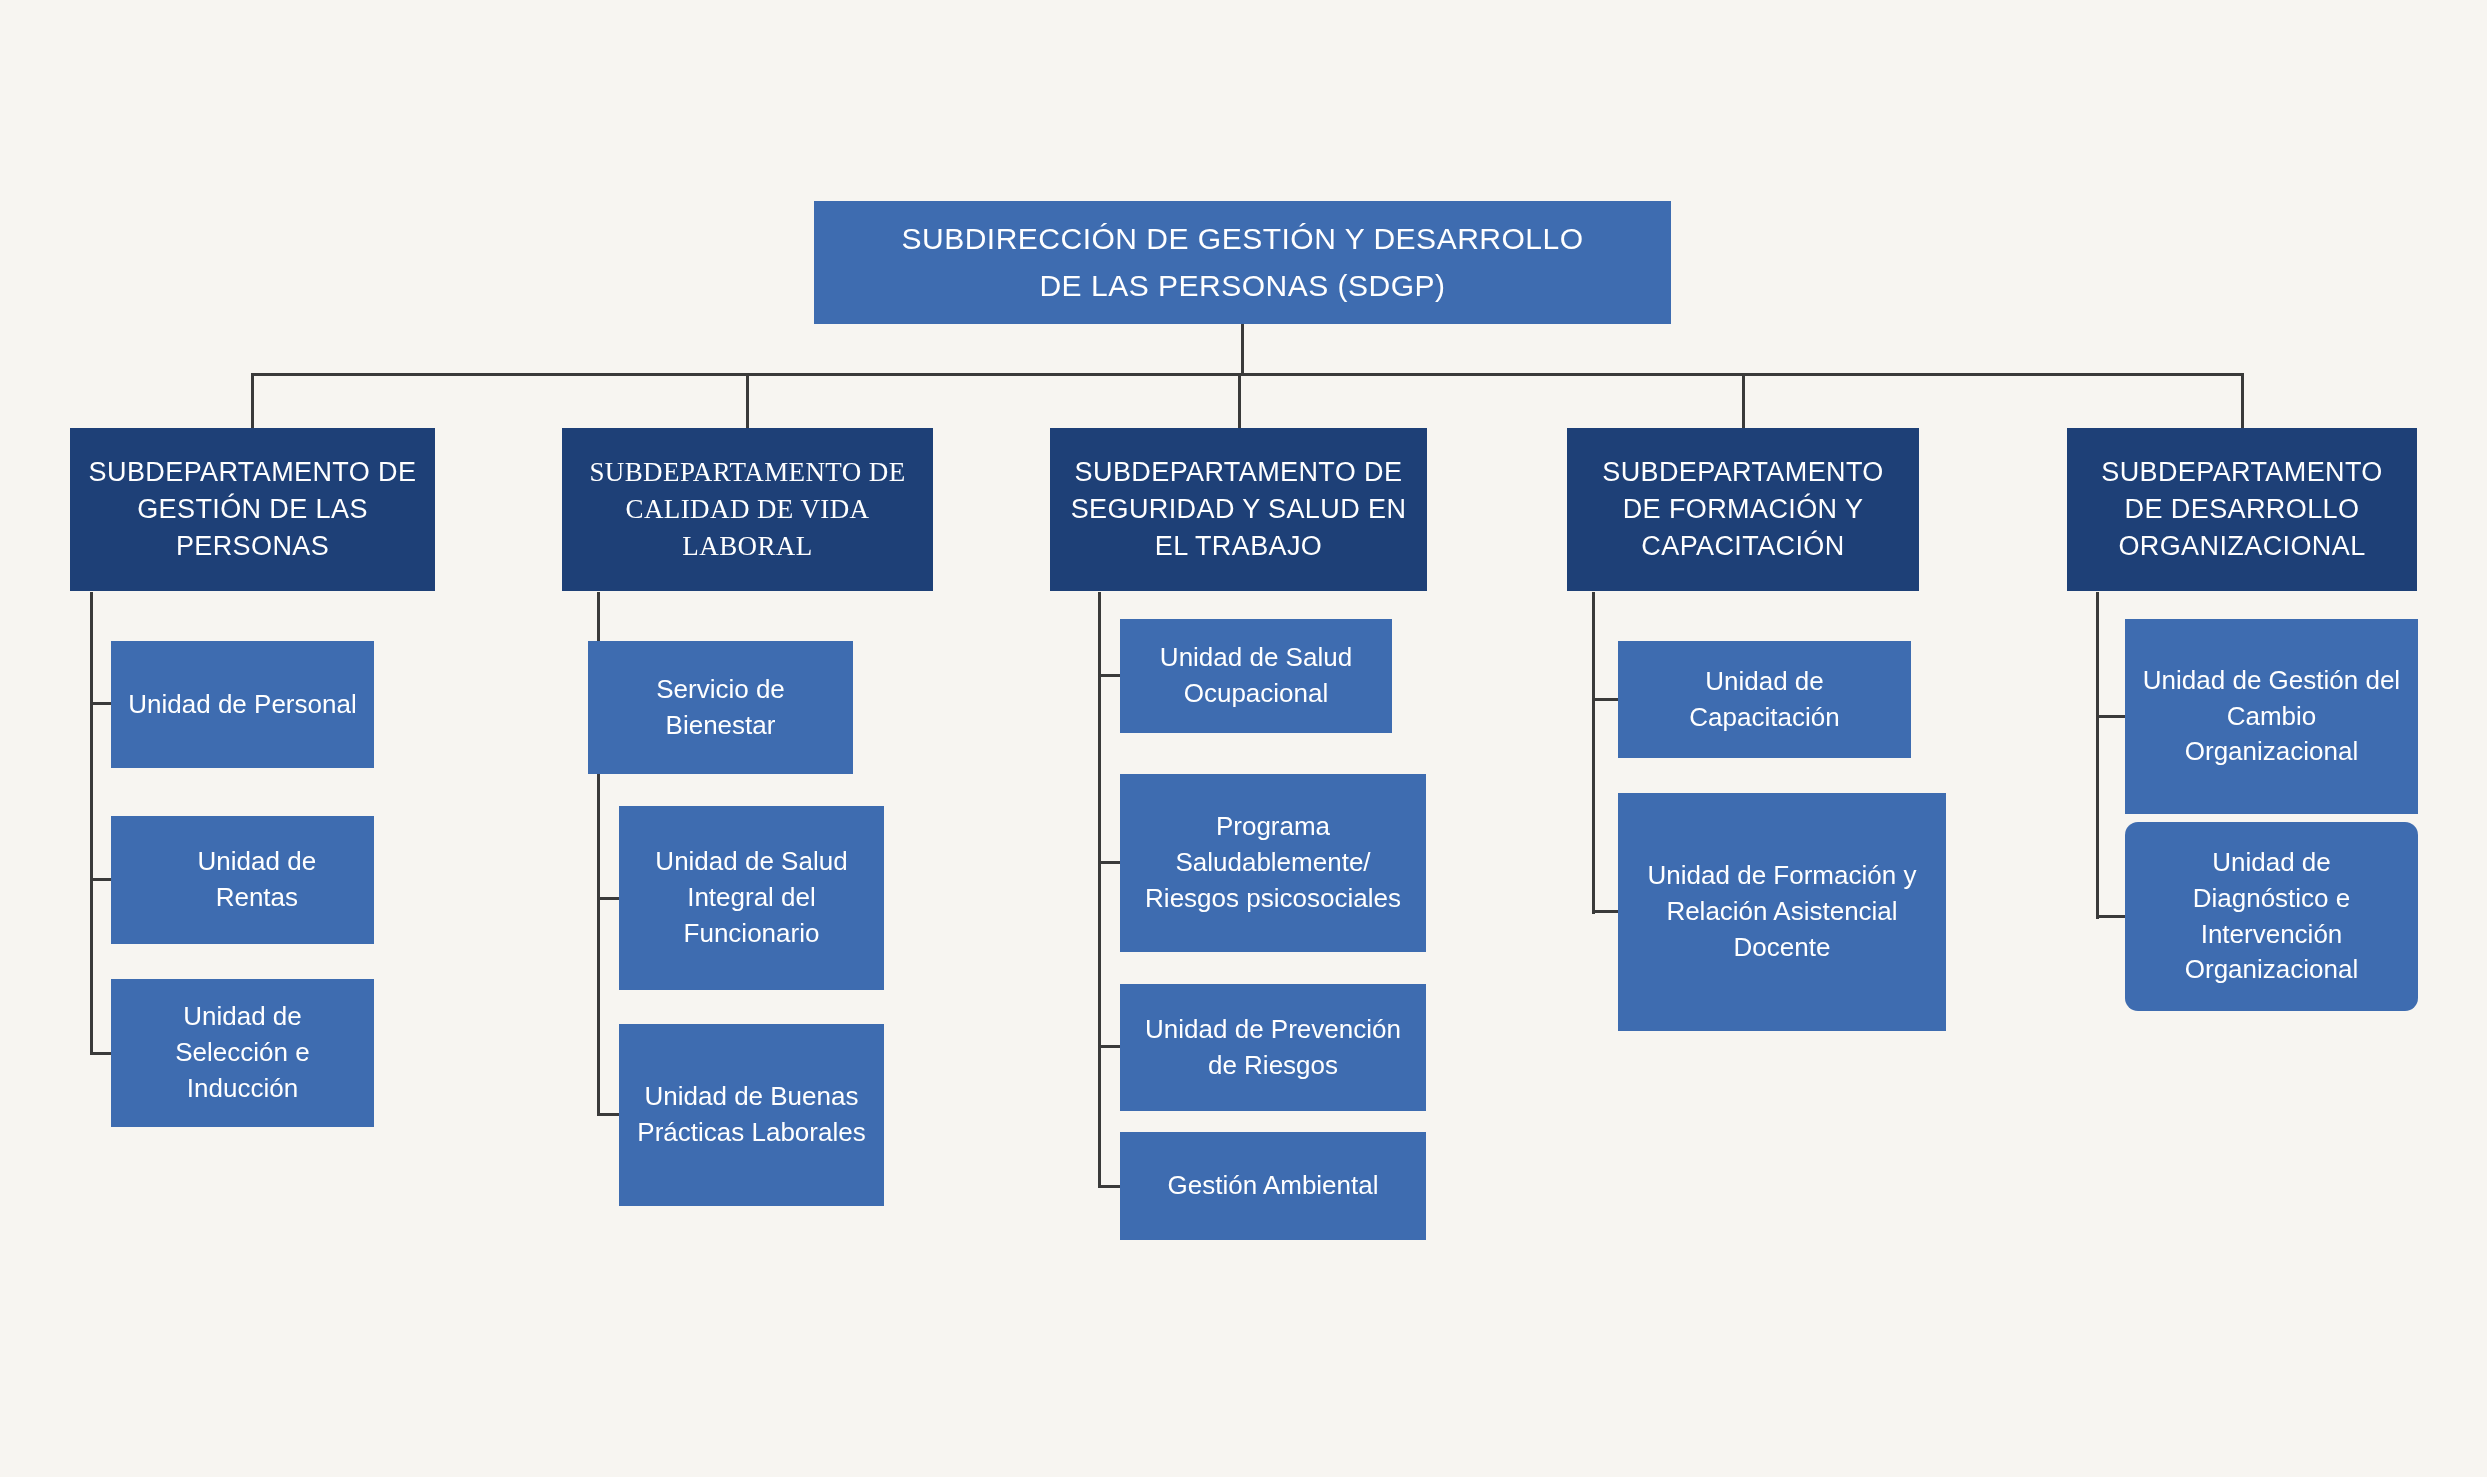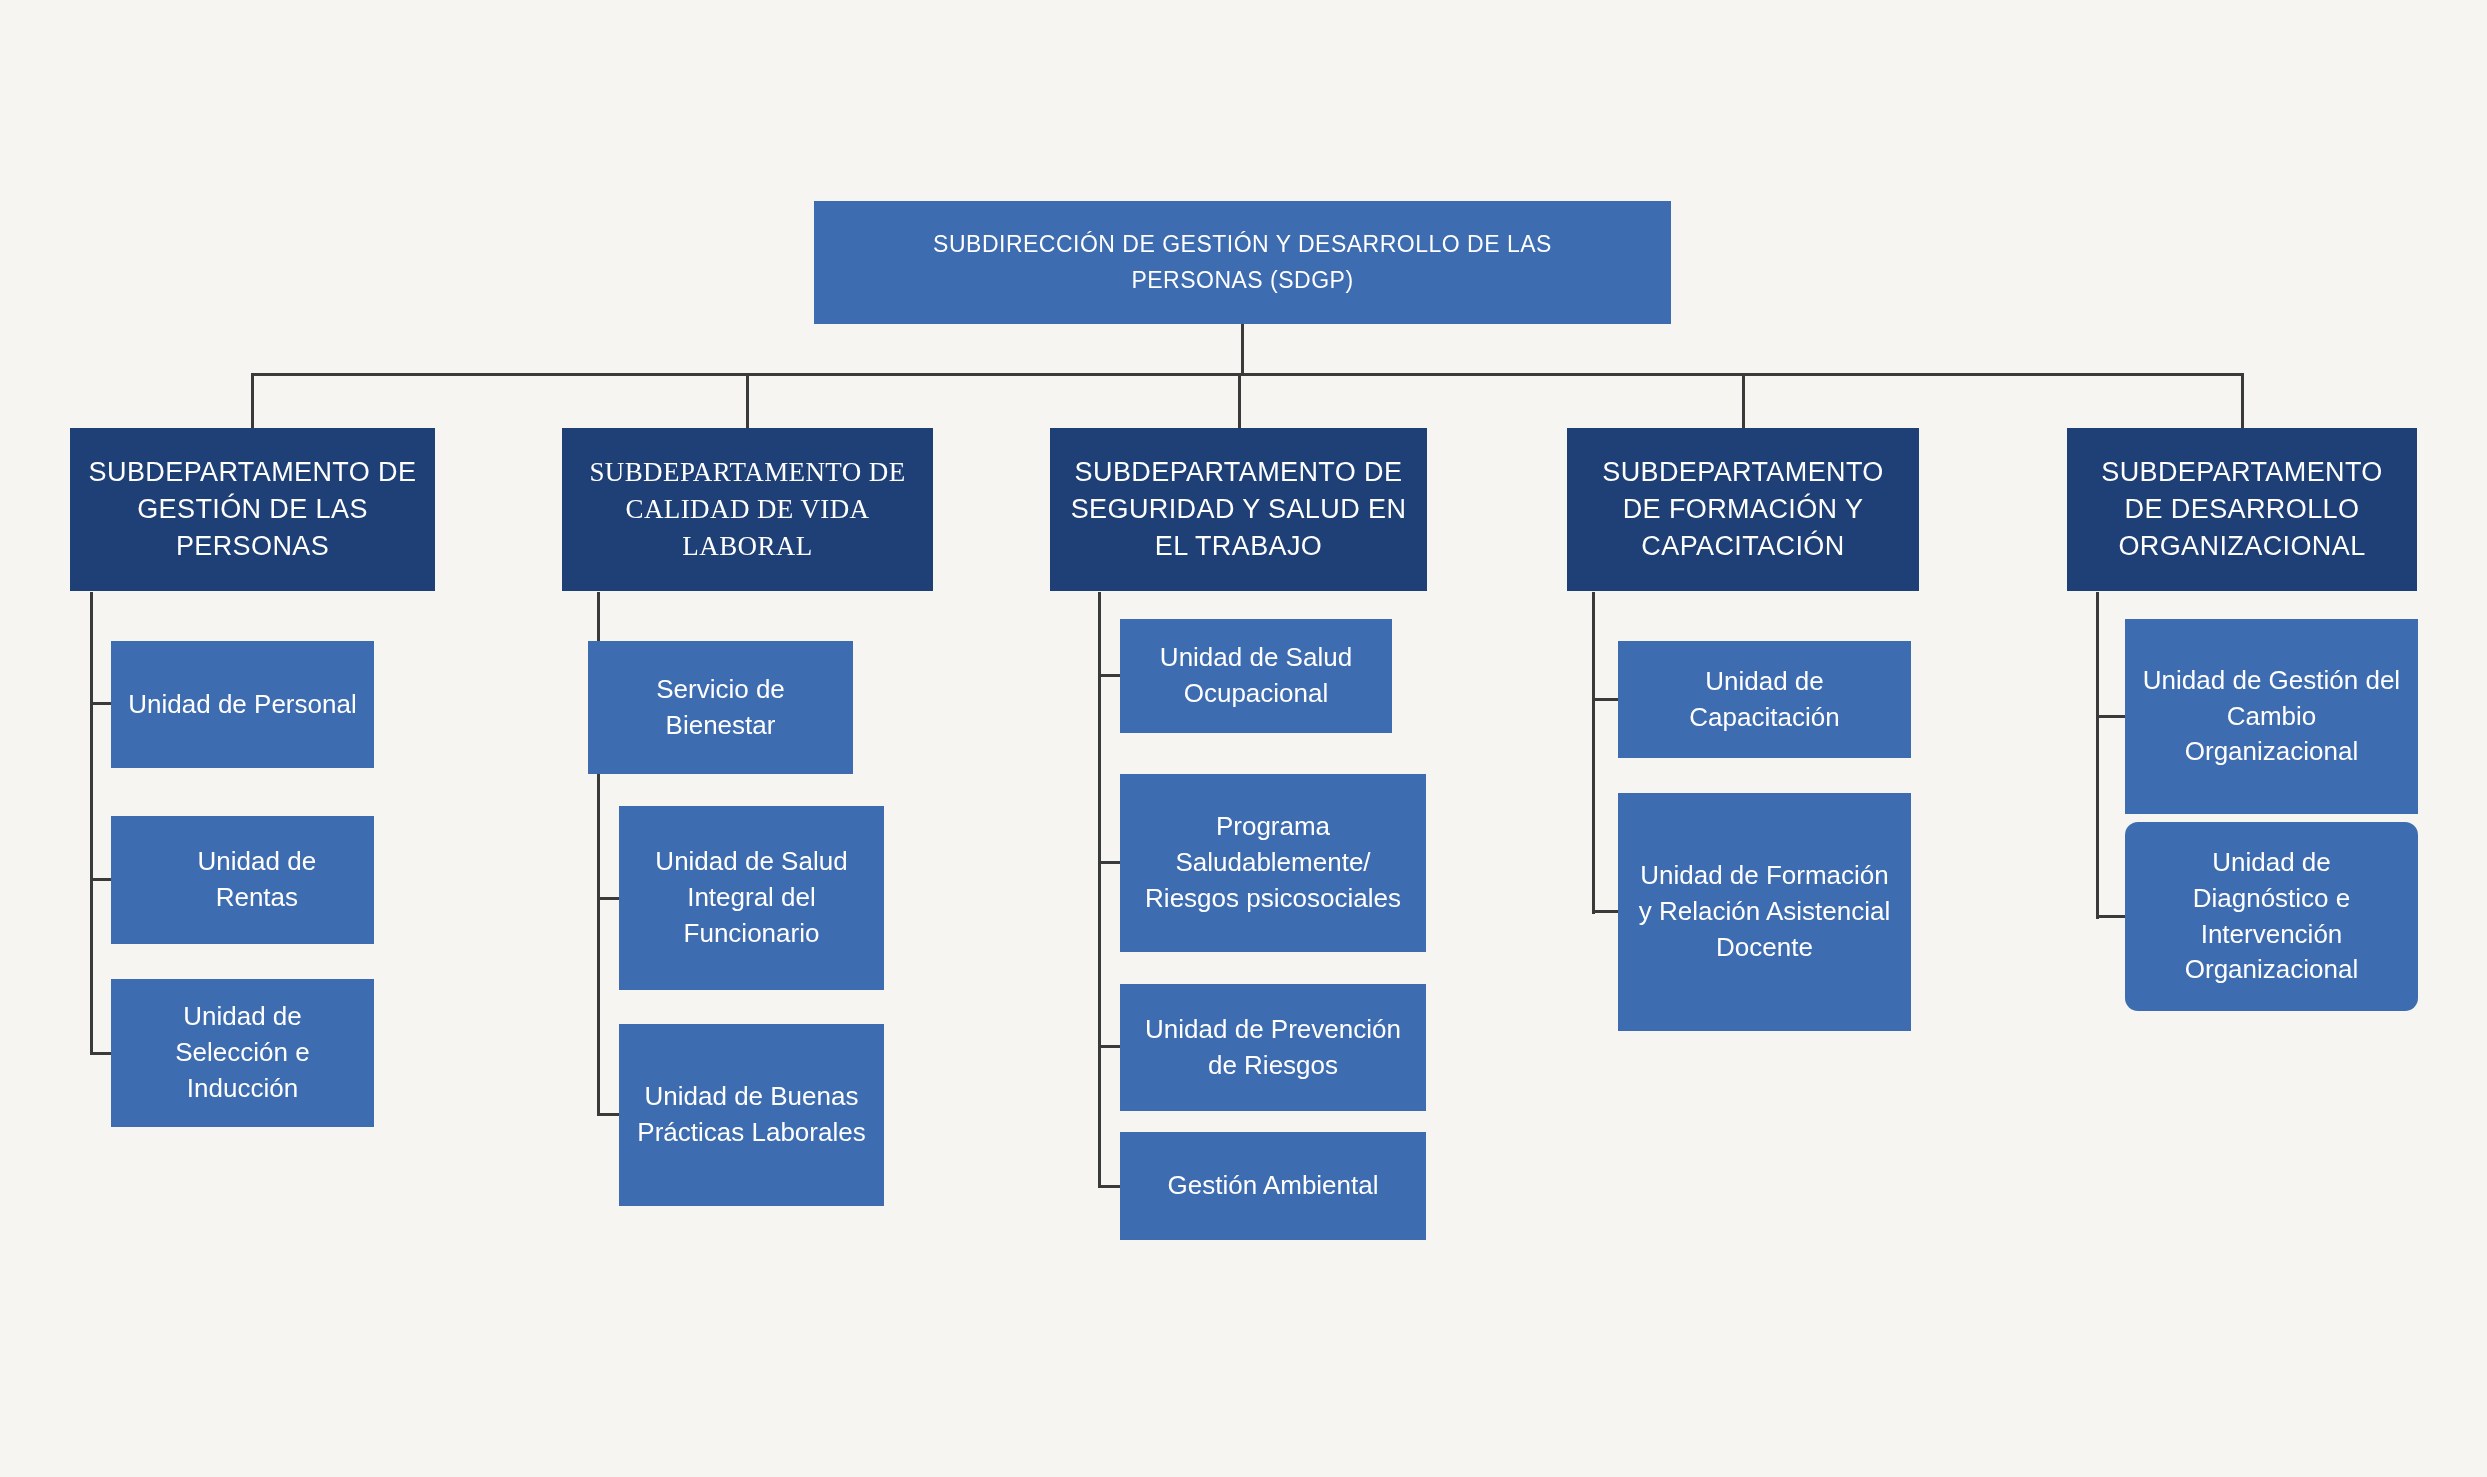--- a/index.html
+++ b/index.html
@@ -15,21 +15,21 @@
   .box {
     position: absolute;
     display: flex;
     align-items: center;
     justify-content: center;
     text-align: center;
     color: var(--text, #ffffff);
   }
   .root {
     background: var(--root-box, #3e6cb0);
-    font-size: 23px;
+    font-size: 30px;
     line-height: 1.55;
     letter-spacing: 0.5px;
     padding: 9px 80px;
   }
   .dept {
     background: var(--dept-box, #1e4077);
     font-size: 27px;
     line-height: 1.38;
     letter-spacing: 0.4px;
     padding: 9px 14px;
@@ -123,21 +123,21 @@
   <div class="box dept" style="left:1567px; top:428px; width:352px; height:163px;">
     <span>SUBDEPARTAMENTO DE FORMACIÓN Y CAPACITACIÓN</span>
   </div>
   <div class="line" style="left:1592px; top:592px; width:2.7px; height:322px;"></div>
   <div class="line" style="left:1592px; top:698px; width:26px; height:2.7px;"></div>
   <div class="line" style="left:1592px; top:910px; width:26px; height:2.7px;"></div>
 
   <div class="box unit" style="left:1618px; top:641px; width:293px; height:117px;">
     <span>Unidad de Capacitación</span>
   </div>
-  <div class="box unit" style="left:1618px; top:793px; width:293px; height:238px;align-items:center;">
+  <div class="box unit" style="left:1618px; top:793px; width:328px; height:238px;align-items:center;">
     <span>Unidad de Formación y Relación Asistencial Docente</span>
   </div>
 
   <div class="box dept" style="left:2067px; top:428px; width:350px; height:163px;">
     <span>SUBDEPARTAMENTO DE DESARROLLO ORGANIZACIONAL</span>
   </div>
   <div class="line" style="left:2096px; top:592px; width:2.7px; height:327px;"></div>
   <div class="line" style="left:2096px; top:715px; width:29px; height:2.7px;"></div>
   <div class="line" style="left:2096px; top:915px; width:29px; height:2.7px;"></div>
 

